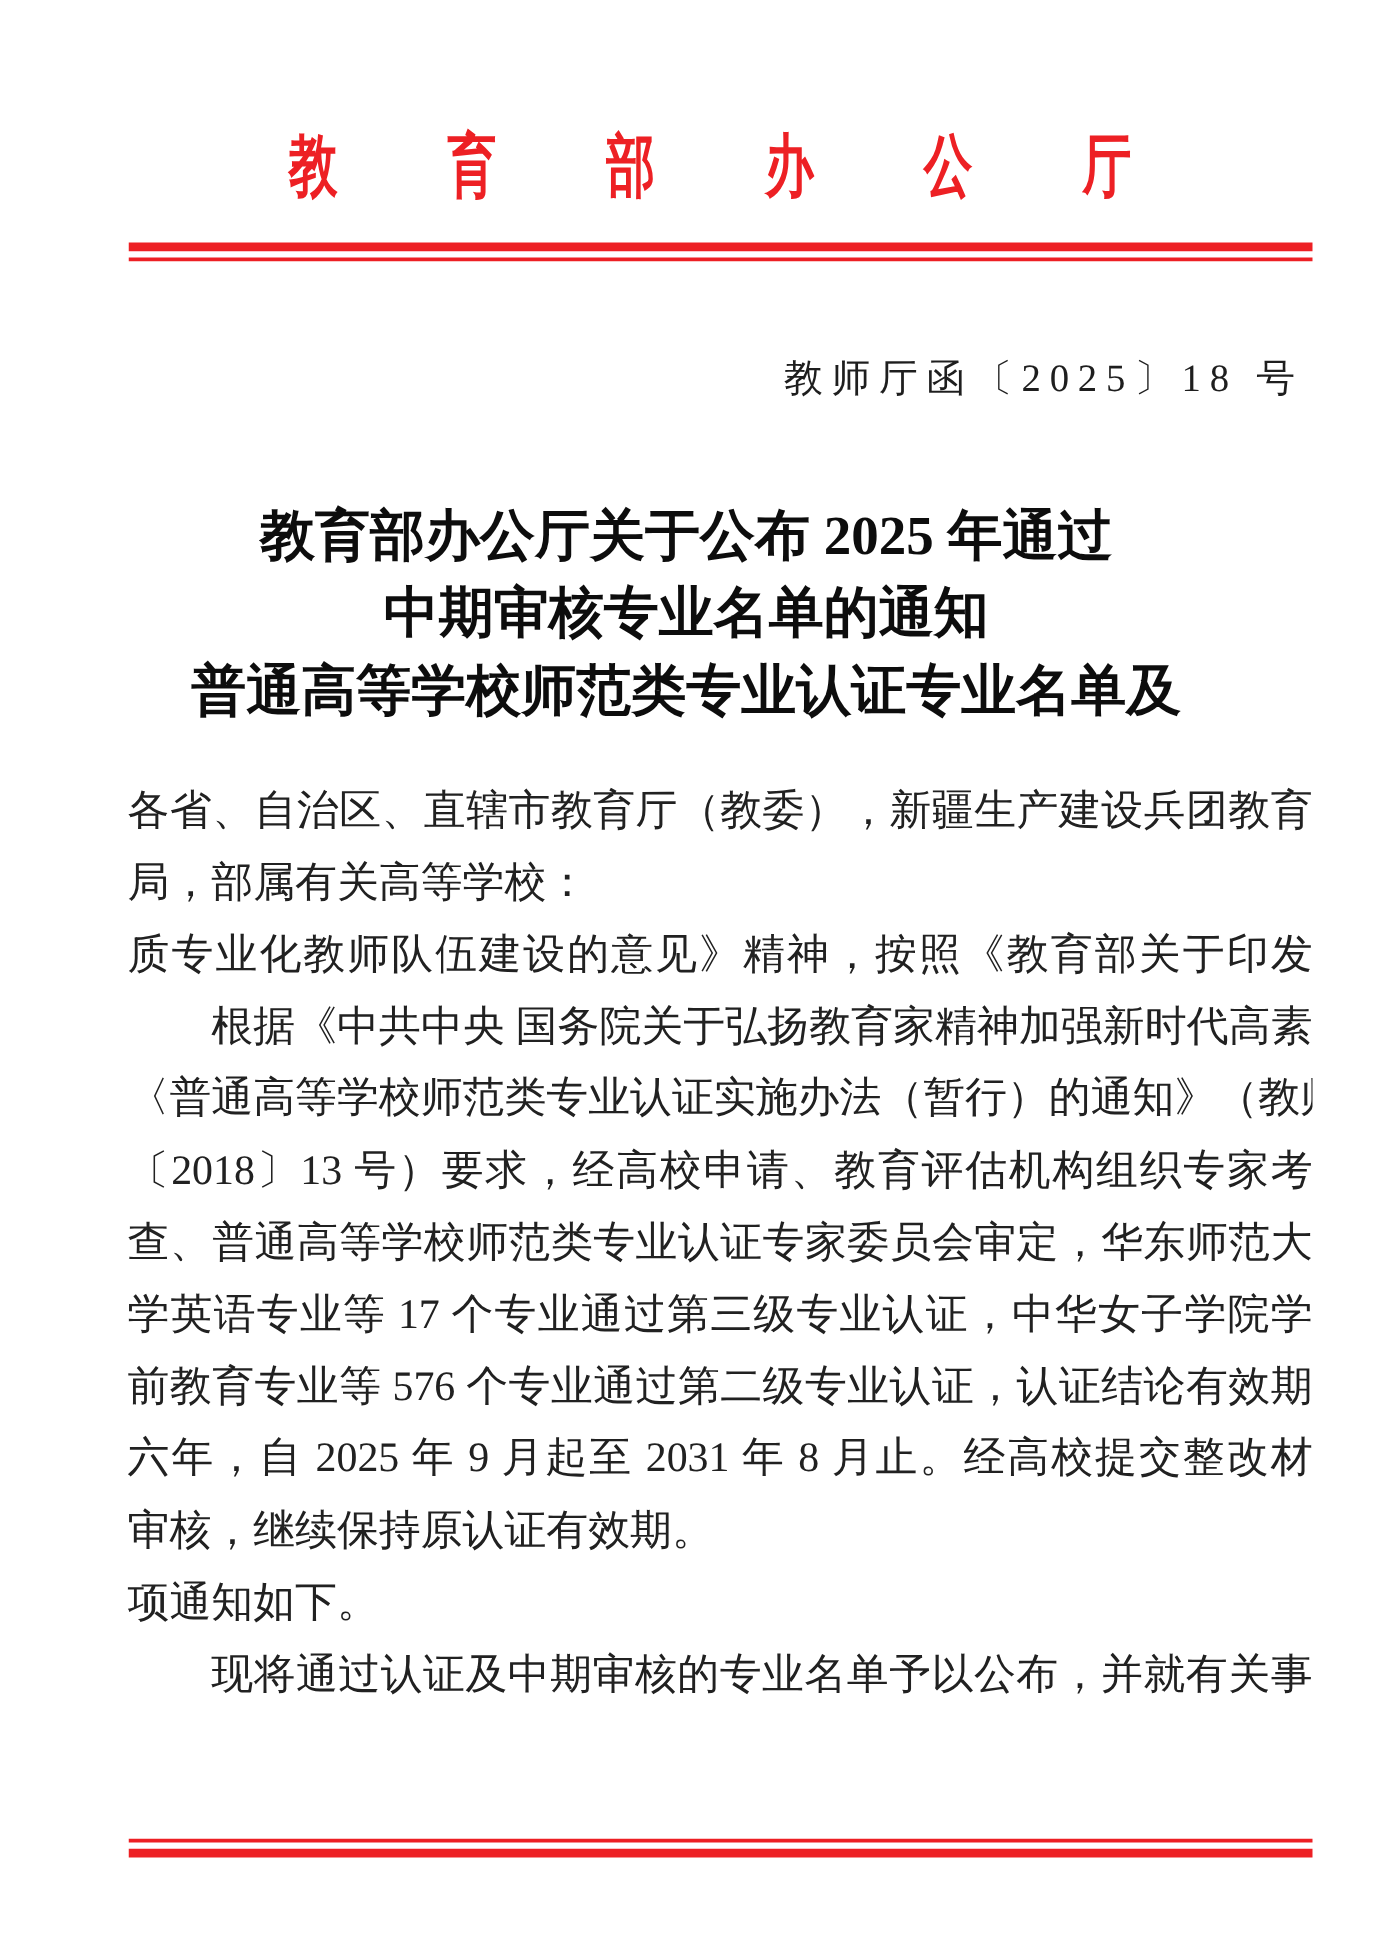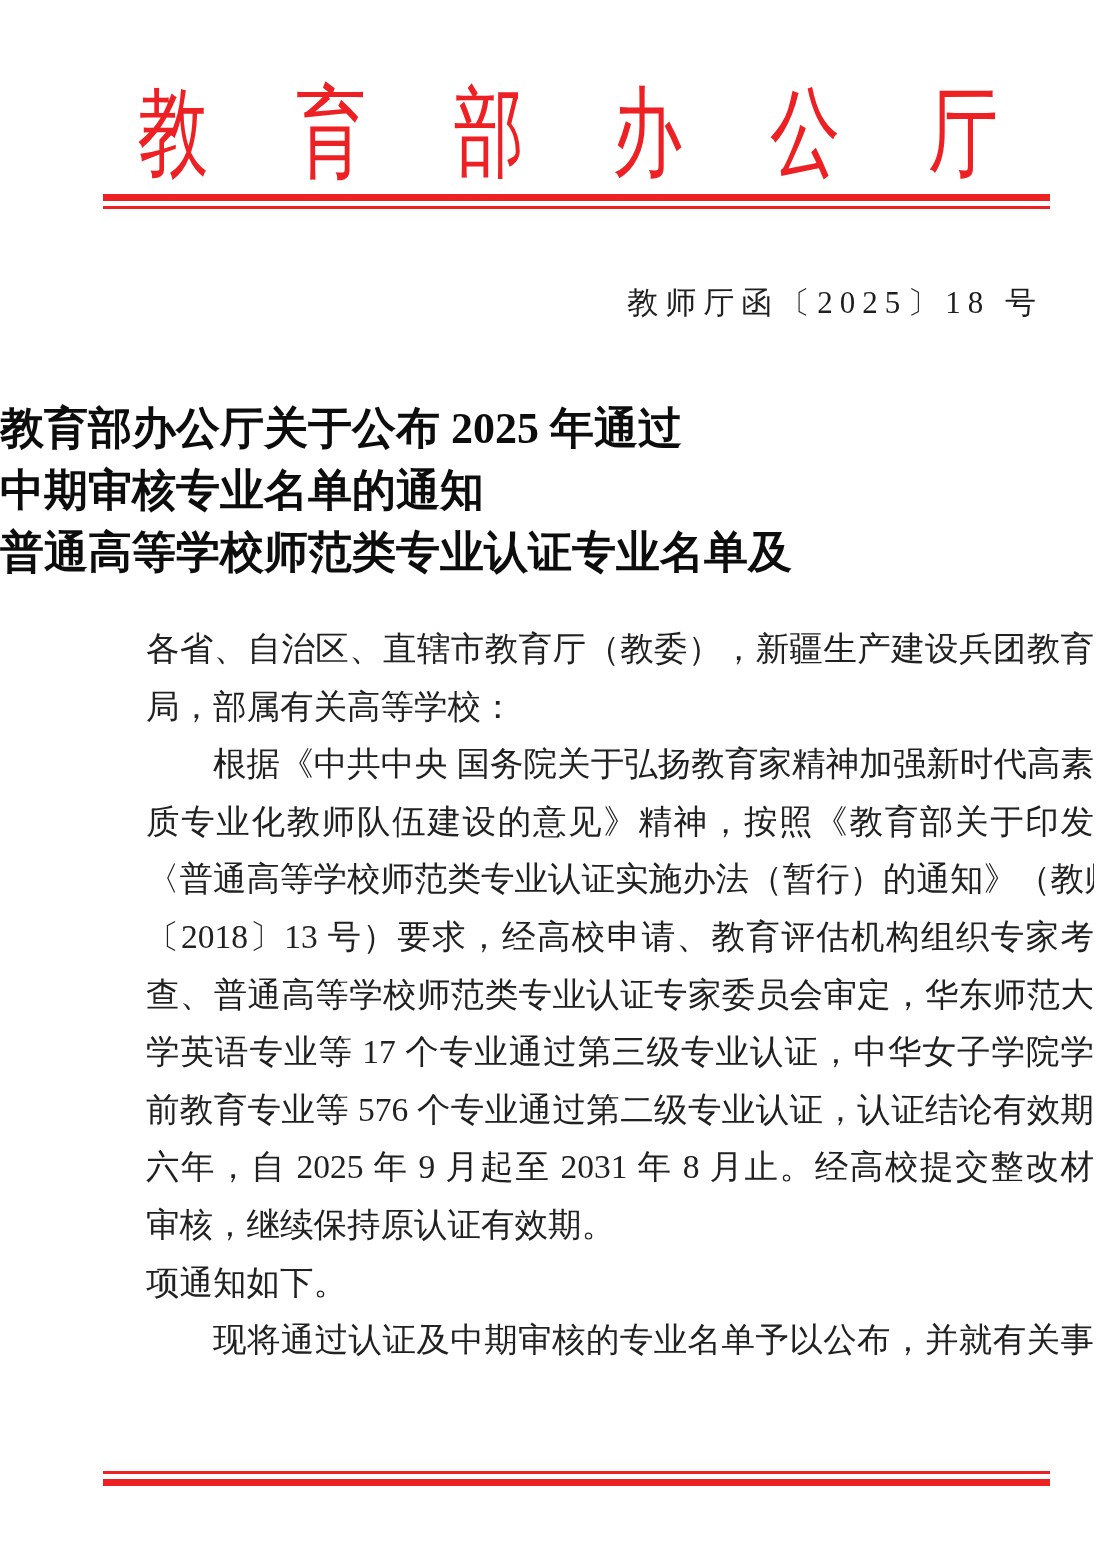--- a/index.html
+++ b/index.html
@@ -15,22 +15,22 @@
     color: var(--ink);
   }
   
   .agency {
     position: absolute;
     top: 84px;
     left: 20px;
     width: 1096px;
     text-align: center;
     color: var(--red);
-    font-size: 70px;
-    font-weight: 400;
+    font-size: 39px;
+    font-weight: 700;
     letter-spacing: 88px;
     padding-left: 88px; 
     line-height: 100px;
     white-space: nowrap;
   }
   .agency .stretch {
     display: inline-block;
     transform: scaleY(1.40);
     transform-origin: 50% 50%;
   }
@@ -53,35 +53,35 @@
     color: var(--ink);
     white-space: nowrap;
     margin-top: 36px;
   }
   
   .title {
     position: absolute;
     top: 398px;
     left: 0;
     width: 1098px;
+    text-align: center;
     font-weight: 700;
     font-size: 44px;
     line-height: 62px;
     color: #0d0d0d;
   }
   
   .bodytext {
     position: absolute;
     top: 620px;
     left: 102px;
     width: 948px;
     font-size: 33.5px;
     line-height: 57.6px;
     color: #212121;
-    margin-left: 44px;
   }
   .bl {
     text-align: justify;
     text-align-last: justify;
     text-justify: inter-character;
     height: 57.6px;
     overflow: hidden;
     white-space: nowrap;
   }
   .bl.end { text-align-last: left; font-family: Liberation Serif, serif; }
@@ -103,22 +103,22 @@
 
   <div class="title">
     <div>教育部办公厅关于公布 2025 年通过</div>
     <div>中期审核专业名单的通知</div>
     <div>普通高等学校师范类专业认证专业名单及</div>
   </div>
 
   <div class="bodytext">
     <div class="bl">各省、自治区、直辖市教育厅（教委），新疆生产建设兵团教育</div>
     <div class="bl end">局，部属有关高等学校：</div>
+    <div class="bl">质专业化教师队伍建设的意见》精神，按照《教育部关于印发</div>
     <div class="bl ind">根据《中共中央 国务院关于弘扬教育家精神加强新时代高素</div>
-    <div class="bl">质专业化教师队伍建设的意见》精神，按照《教育部关于印发</div>
     <div class="bl">〈普通高等学校师范类专业认证实施办法（暂行）的通知》（教师</div>
     <div class="bl">〔2018〕13 号）要求，经高校申请、教育评估机构组织专家考</div>
     <div class="bl">查、普通高等学校师范类专业认证专家委员会审定，华东师范大</div>
     <div class="bl">学英语专业等 17 个专业通过第三级专业认证，中华女子学院学</div>
     <div class="bl">前教育专业等 576 个专业通过第二级专业认证，认证结论有效期</div>
     <div class="bl">六年，自 2025 年 9 月起至 2031 年 8 月止。经高校提交整改材</div>
     <div class="bl end">审核，继续保持原认证有效期。</div>
     <div class="bl end">项通知如下。</div>
     <div class="bl ind">现将通过认证及中期审核的专业名单予以公布，并就有关事</div>
   </div>

